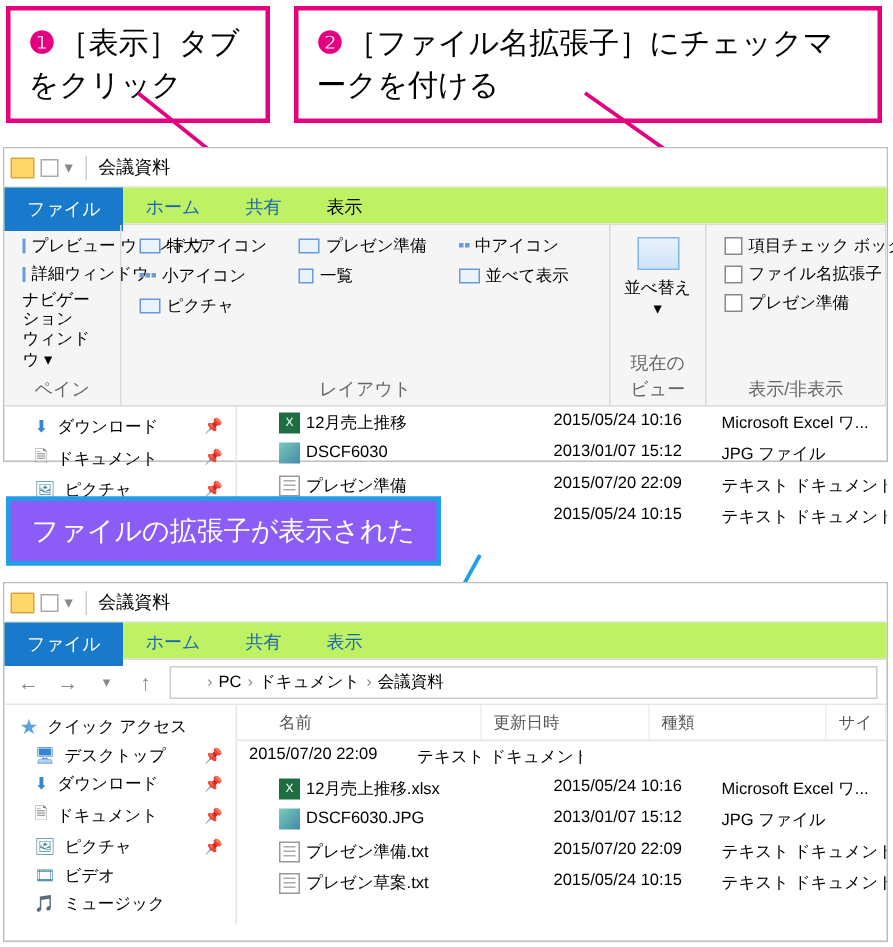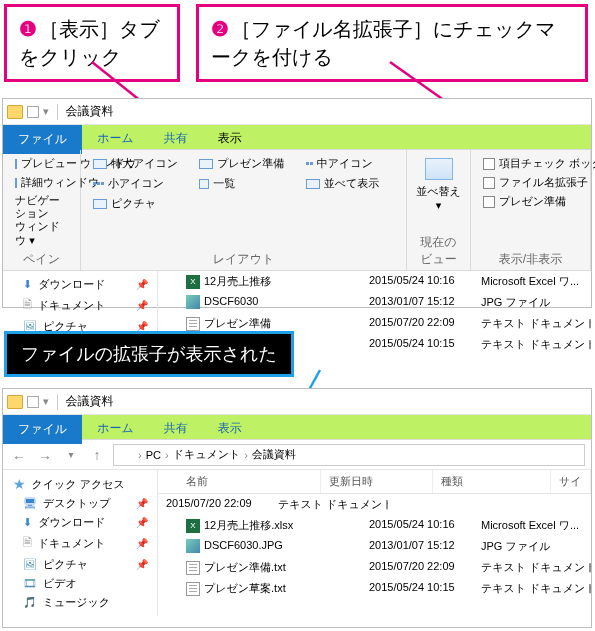--- a/index.html
+++ b/index.html
@@ -14,21 +14,21 @@
     position: absolute;
     line-height: 1.4;
   }
   .callout .num {
     color: #e4007f;
     font-weight: bold;
     margin-right: 2px;
   }
   .callout-blue {
     border: 3px solid #1ea0e6;
-    background: #000000;
+    background: #8b5cf6;
     color: #fff;
     padding: 8px 14px;
     font-size: 18px;
     position: absolute;
     font-weight: 500;
   }
   
   .explorer {
     border: 1px solid #bdbdbd;
     background: #fff;

